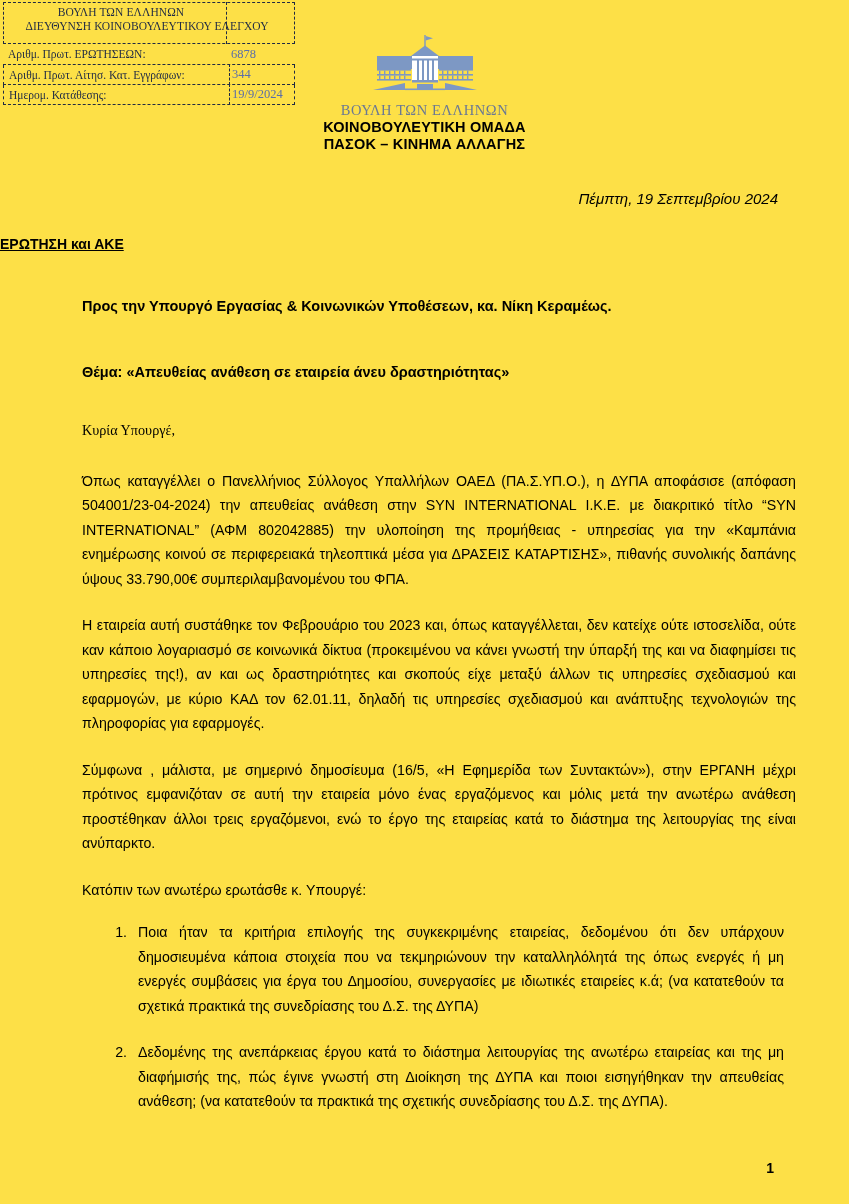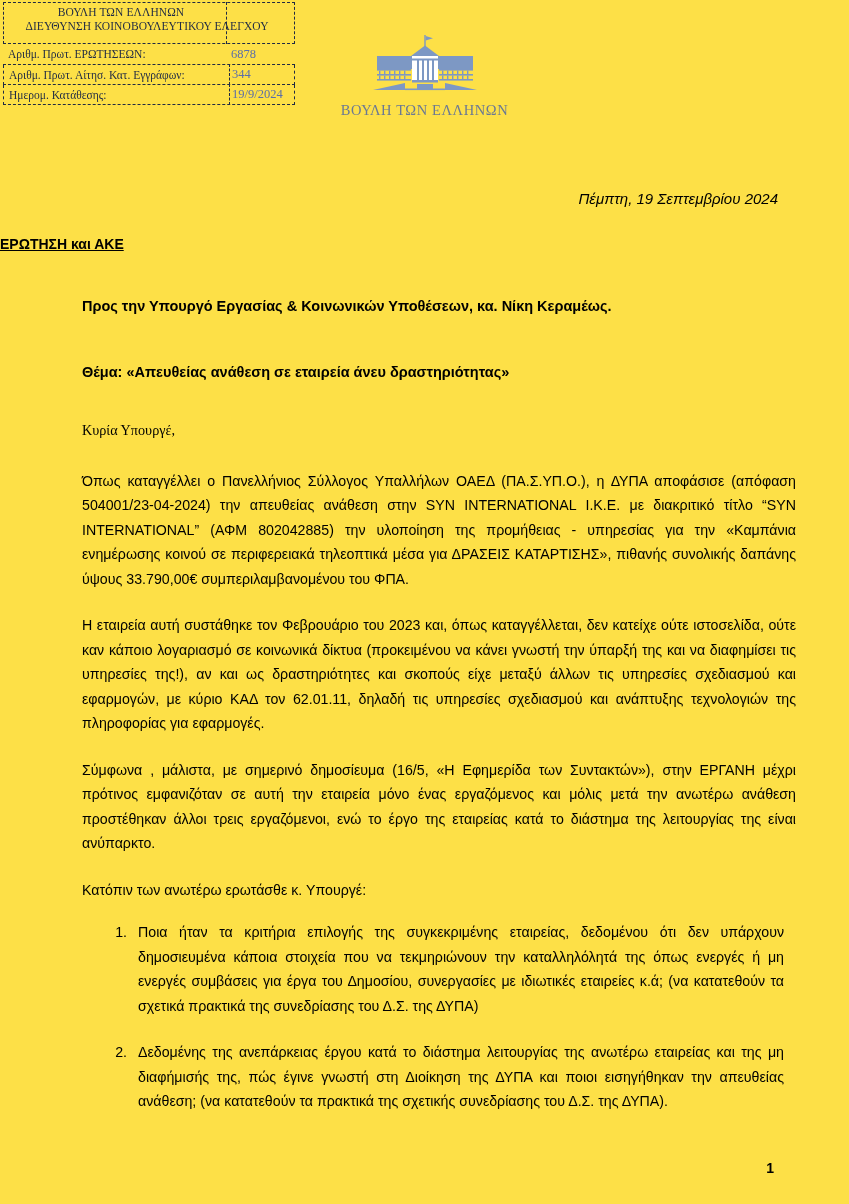--- a/index.html
+++ b/index.html
@@ -292,20 +292,22 @@
           <rect x="47" y="46" width="26" height="2.5"></rect>
         </g>
 
         <polygon points="8,56 40,49 40,56"></polygon>
         <polygon points="112,56 80,49 80,56"></polygon>
         <rect x="52" y="50" width="16" height="6"></rect>
         <rect x="40" y="54.5" width="40" height="1.6"></rect>
       </g>
     </svg>
     <div class="org-serif">ΒΟΥΛΗ ΤΩΝ ΕΛΛΗΝΩΝ</div>
+    <div class="org-bold">ΚΟΙΝΟΒΟΥΛΕΥΤΙΚΗ ΟΜΑΔΑ</div>
+    <div class="org-bold">ΠΑΣΟΚ – ΚΙΝΗΜΑ ΑΛΛΑΓΗΣ</div>
   </div>
 
   <div class="doc-date">Πέμπτη, 19 Σεπτεμβρίου 2024</div>
 
   <div class="doc-heading">ΕΡΩΤΗΣΗ και ΑΚΕ</div>
 
   <div class="content">
     <div class="recipient">Προς την Υπουργό Εργασίας &amp; Κοινωνικών Υποθέσεων, κα. Νίκη Κεραμέως.</div>
     <div class="subject">Θέμα: «Απευθείας ανάθεση σε εταιρεία άνευ δραστηριότητας»</div>
 

